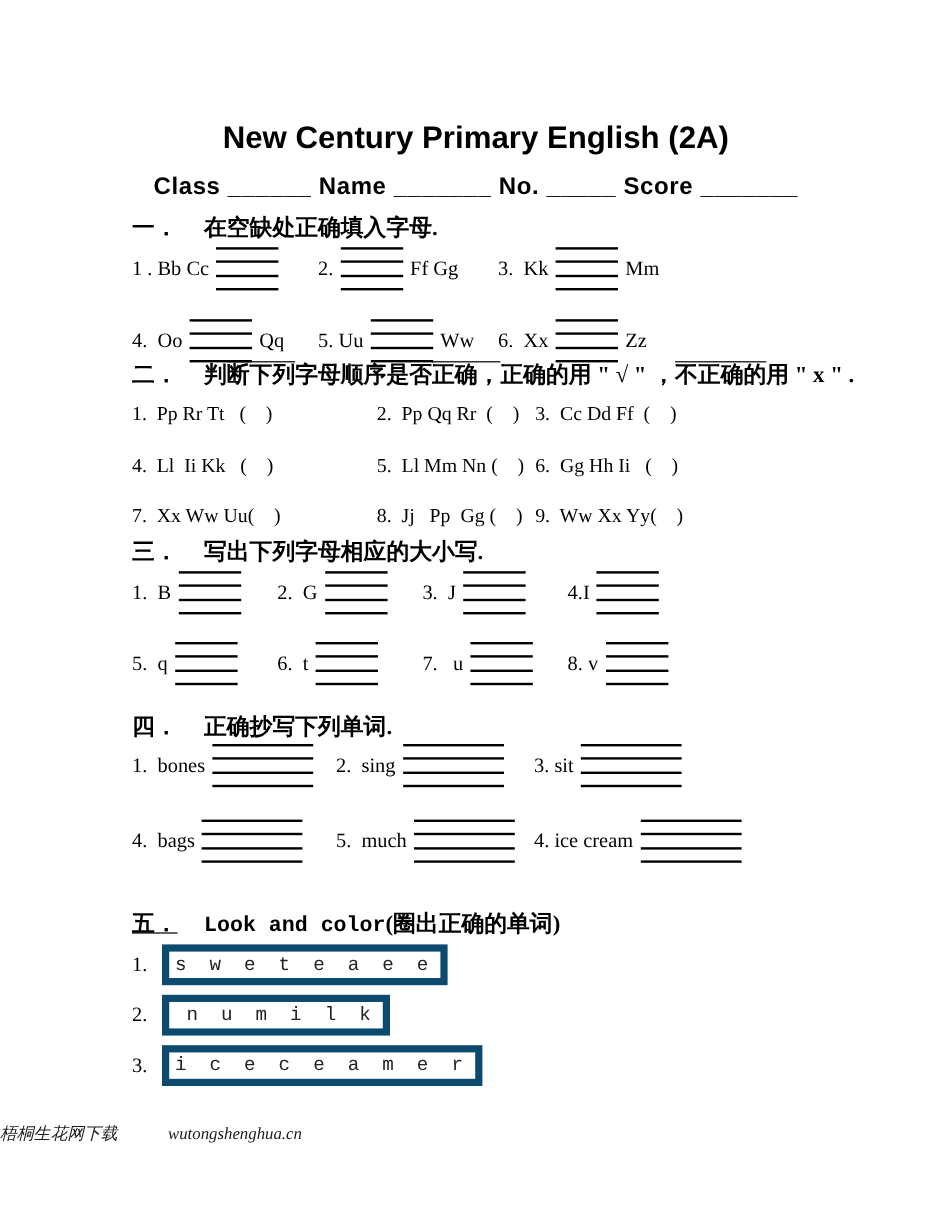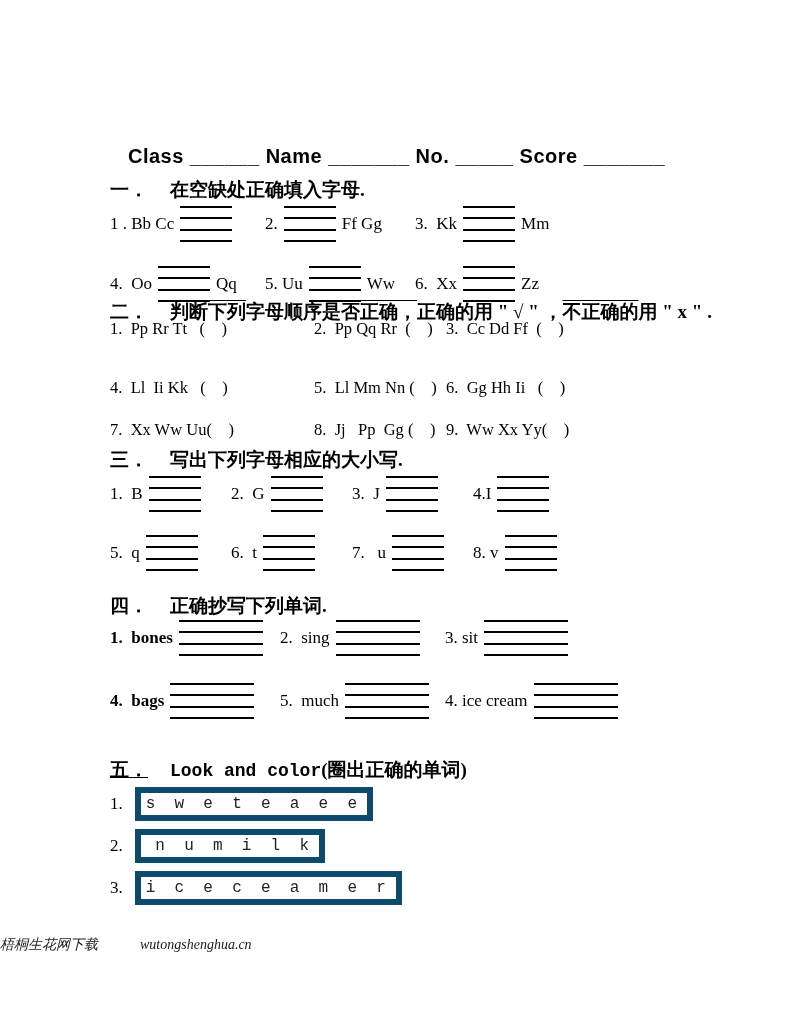--- a/index.html
+++ b/index.html
@@ -25,21 +25,21 @@
   .ul { text-decoration:underline; }
   .row { position:absolute; left:110px; display:flex; align-items:center; height:42px; font-size:17px; }
   .row .cell { display:flex; align-items:center; gap:6px; white-space:pre; }
   .s1 .cell:nth-child(1){ width:155px; }
   .s1 .cell:nth-child(2){ width:150px; }
   .s2row { height:24px; font-size:16.5px; }
   .s2row .cell:nth-child(1){ width:175px; }
   .s2row .cell:nth-child(2){ width:132px;margin-left:29px; }
   .s3 .cell { width:121px; }
   .s3 .cell:nth-child(4){ width:auto; }
-  .s4 .cell:nth-child(1){ width:170px;font-weight:bold; }
+  .s4 .cell:nth-child(1){ width:170px; }
   .s4 .cell:nth-child(2){ width:165px; }
   .lbl { white-space:pre; }
   .wgrid { width:52px; height:36px; display:inline-flex; flex-direction:column;
            justify-content:space-between; flex-shrink:0; }
   .wgrid i { display:block; height:0; border-top:2px solid #000; }
   .wgrid.wide { width:84px; }
   .monob { font-family:"Liberation Mono", monospace; font-weight:bold; font-size:18px;text-align:center; }
   .boxrow { position:absolute; left:110px; display:flex; align-items:center; font-size:17px; }
   .letterbox {
     margin-left:12px; border:6px solid #0c4a6e; padding:2px 10px 2px 5px;
@@ -47,20 +47,21 @@
   }
   .footer { position:absolute; top:936px; left:0; width:100%; 
             font-size:14px; color:#1a1a1a;font-style:italic; }
   .footer .site-name { margin-right:42px; }
 </style>
 </head>
 <body>
 
 <div class="page">
 
+  <div class="title">New Century Primary English (2A)</div>
   <div class="infoline">Class ______ Name _______ No. _____ Score _______</div>
 
   <div class="heading" style="top:177px"><span class="hnum">一．</span><span>在空缺处正确填入字母.</span></div>
 
   <div class="row s1" style="top:203px">
     <div class="cell">
       <span class="lbl">1 . Bb Cc</span>
       <span class="wgrid"><i></i><i></i><i></i><i></i></span>
       <span class="lbl"></span>
     </div>
@@ -89,21 +90,21 @@
     </div>
     <div class="cell">
       <span class="lbl">6.  Xx</span>
       <span class="wgrid"><i></i><i></i><i></i><i></i></span>
       <span class="lbl">Zz</span>
     </div>
   </div>
 
   <div class="heading" style="top:299px"><span class="hnum">二．</span><span><span>判</span><span class="ol">断下列</span><span>字母顺序是否</span><span class="ol">正确，</span><span>正确的用 " √ " ，</span><span class="ol">不正确的</span><span>用 " x " .</span></span></div>
 
-  <div class="row s2row" style="top:317px">
+  <div class="row s2row" style="top:333px">
     <div class="cell"><span class="lbl">1.  Pp Rr Tt   (    )</span></div>
     <div class="cell"><span class="lbl">2.  Pp Qq Rr  (    )</span></div>
     <div class="cell"><span class="lbl">3.  Cc Dd Ff  (    )</span></div>
   </div>
   <div class="row s2row" style="top:376px">
     <div class="cell"><span class="lbl">4.  Ll  Ii Kk   (    )</span></div>
     <div class="cell"><span class="lbl">5.  Ll Mm Nn (    )</span></div>
     <div class="cell"><span class="lbl">6.  Gg Hh Ii   (    )</span></div>
   </div>
   <div class="row s2row" style="top:418px">

